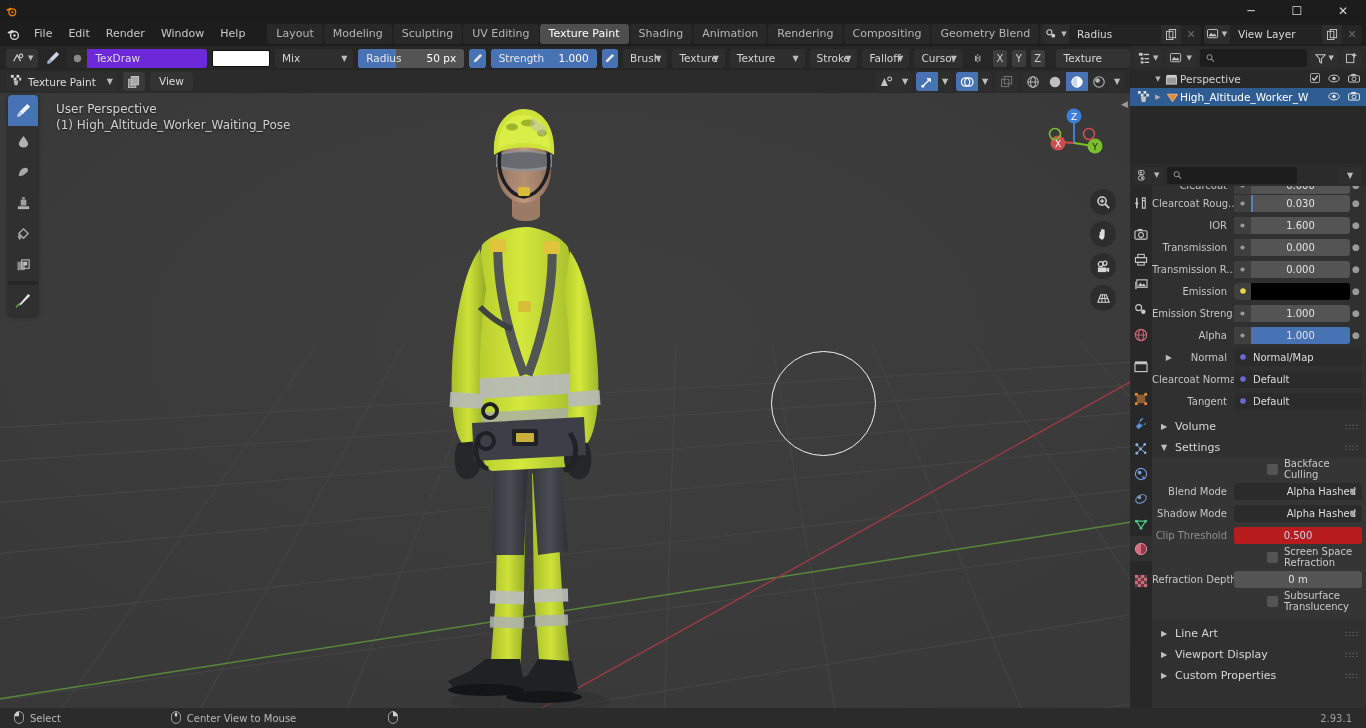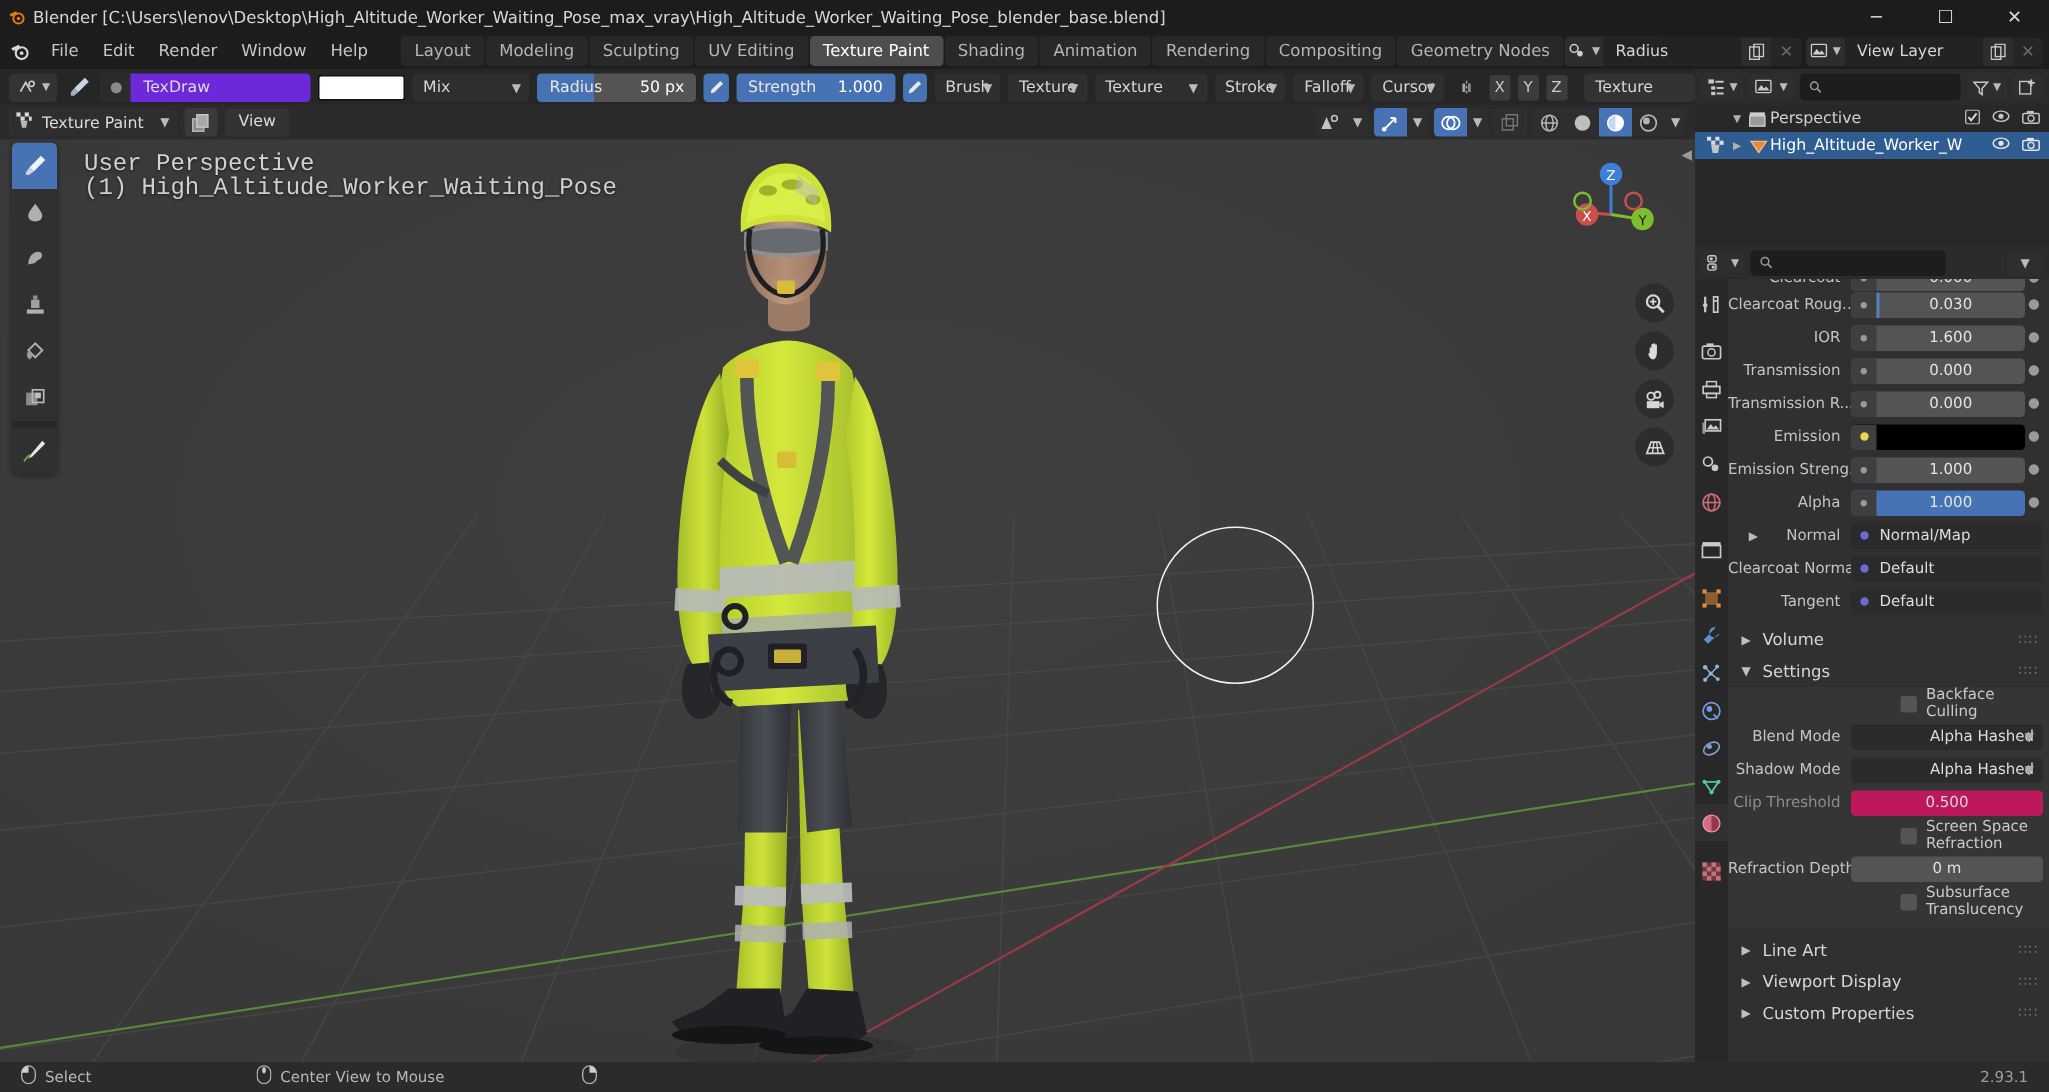--- a/index.html
+++ b/index.html
@@ -82,21 +82,21 @@
   .seg .cell.chev{ width:14px; font-size:8px; color:#bbb; }
   .seg .cell.first{ border-radius:3px 0 0 3px; }
   .seg .cell.last{ border-radius:0 3px 3px 0; }
 
   
   .viewport{
     position:absolute; left:0; top:93px; width:1130px; height:615px;
     background:#3b3b3b; overflow:hidden;
   }
   .vp-grid{ position:absolute; inset:0; }
-  .vp-text{ position:absolute; left:56px; top:8px; font-size:16px; color:#d2d2d2; line-height:16px; text-shadow:0 1px 2px rgba(0,0,0,.6);font-family:Liberation Mono, monospace; }
+  .vp-text{ position:absolute; left:56px; top:8px; font-size:12px; color:#d2d2d2; line-height:16px; text-shadow:0 1px 2px rgba(0,0,0,.6); }
   .vp-text .l2{ color:#cfcfcf; }
 
   .lefttools{
     position:absolute; left:8px; top:2px; width:30px;
     background:#303030; border-radius:4px; overflow:hidden;
     box-shadow:0 1px 4px rgba(0,0,0,.4);
   }
   .lt-item{ width:30px; height:31px; display:flex; align-items:center; justify-content:center; }
   .lt-item.active{ background:#4772b3; }
   .lt-gap{ height:4px; background:#262626; }
@@ -160,21 +160,21 @@
   .pr-panelhdr .grip{ margin-left:auto; margin-right:7px; color:#777; font-size:9px; letter-spacing:1px; }
   .pr-sub{ background:#353535; }
   .pr-sep{ height:4px; }
 
   .chk{ width:11px; height:11px; background:#545454; border-radius:2px; margin-right:6px; flex:0 0 auto; }
   .pr-chkrow{ display:flex; align-items:center; height:22px; padding-left:115px; font-size:10px; color:#c9c9c9; }
 
   .pr-select{ flex:1; background:#2b2b2b; border-radius:3px; height:17px; display:flex; align-items:center; padding:0 6px; font-size:10px; color:#ddd; position:relative;justify-content:flex-end; }
   .pr-select .chev{ position:absolute; right:6px; font-size:8px; color:#aaa; }
   .pr-plain{ flex:1; background:#545454; border-radius:3px; height:17px; display:flex; align-items:center; justify-content:center; font-size:10px; color:#e0e0e0; }
-  .pr-plain.blue{ background:#be185d; color:#c9d6ea; }
+  .pr-plain.blue{ background:#b91c1c; color:#c9d6ea; }
 
   
   .statusbar{
     position:absolute; left:0; top:708px; width:1366px; height:20px;
     background:#2b2b2b; display:flex; align-items:center; font-size:10px; color:#b8b8b8;
   }
   .sb-item{ display:flex; align-items:center; gap:6px; margin-left:14px; }
   .sb-version{ position:absolute; right:14px; font-size:10px; color:#9e9e9e; }
 </style>
 </head>
@@ -183,21 +183,20 @@
 <div id="app">
 
   <div class="titlebar">
     <span class="ticon">
       <svg width="13" height="13" viewBox="0 0 16 16">
         <circle cx="9" cy="9" r="4.2" fill="none" stroke="#e87d0d" stroke-width="1.6"></circle>
         <circle cx="9" cy="9" r="1.4" fill="#e87d0d"></circle>
         <path d="M1.5 5.5 L7 3 L8.5 5.6 L3 7.3 Z" fill="#e87d0d"></path>
       </svg>
     </span>
-    <span class="ttext">Blender [C:\Users\lenov\Desktop\High_Altitude_Worker_Waiting_Pose_max_vray\High_Altitude_Worker_Waiting_Pose_blender_base.blend]</span>
     <div class="winbtns">
       <div class="winbtn">─</div>
       <div class="winbtn">☐</div>
       <div class="winbtn close">✕</div>
     </div>
   </div>
 
   <div class="topbar">
     <span class="blendlogo">
       <svg width="15" height="15" viewBox="0 0 16 16">
@@ -215,21 +214,21 @@
     <div class="wstabs">
       <span class="wstab">Layout</span>
       <span class="wstab">Modeling</span>
       <span class="wstab">Sculpting</span>
       <span class="wstab">UV Editing</span>
       <span class="wstab active">Texture Paint</span>
       <span class="wstab">Shading</span>
       <span class="wstab">Animation</span>
       <span class="wstab">Rendering</span>
       <span class="wstab">Compositing</span>
-      <span class="wstab">Geometry Nodes</span>
+      <span class="wstab">Geometry Blend</span>
       <span class="wstab">Scripting</span>
       <span class="wstab plus">+</span>
     </div>
 
     <div class="topright">
       <div class="tr-grp">
         <span class="tr-iconbtn">
           <svg width="14" height="12" viewBox="0 0 16 14">
             <circle cx="5" cy="5" r="3" fill="none" stroke="#cfcfcf" stroke-width="1.2"></circle>
             <circle cx="9.5" cy="9" r="2.2" fill="#cfcfcf"></circle>

